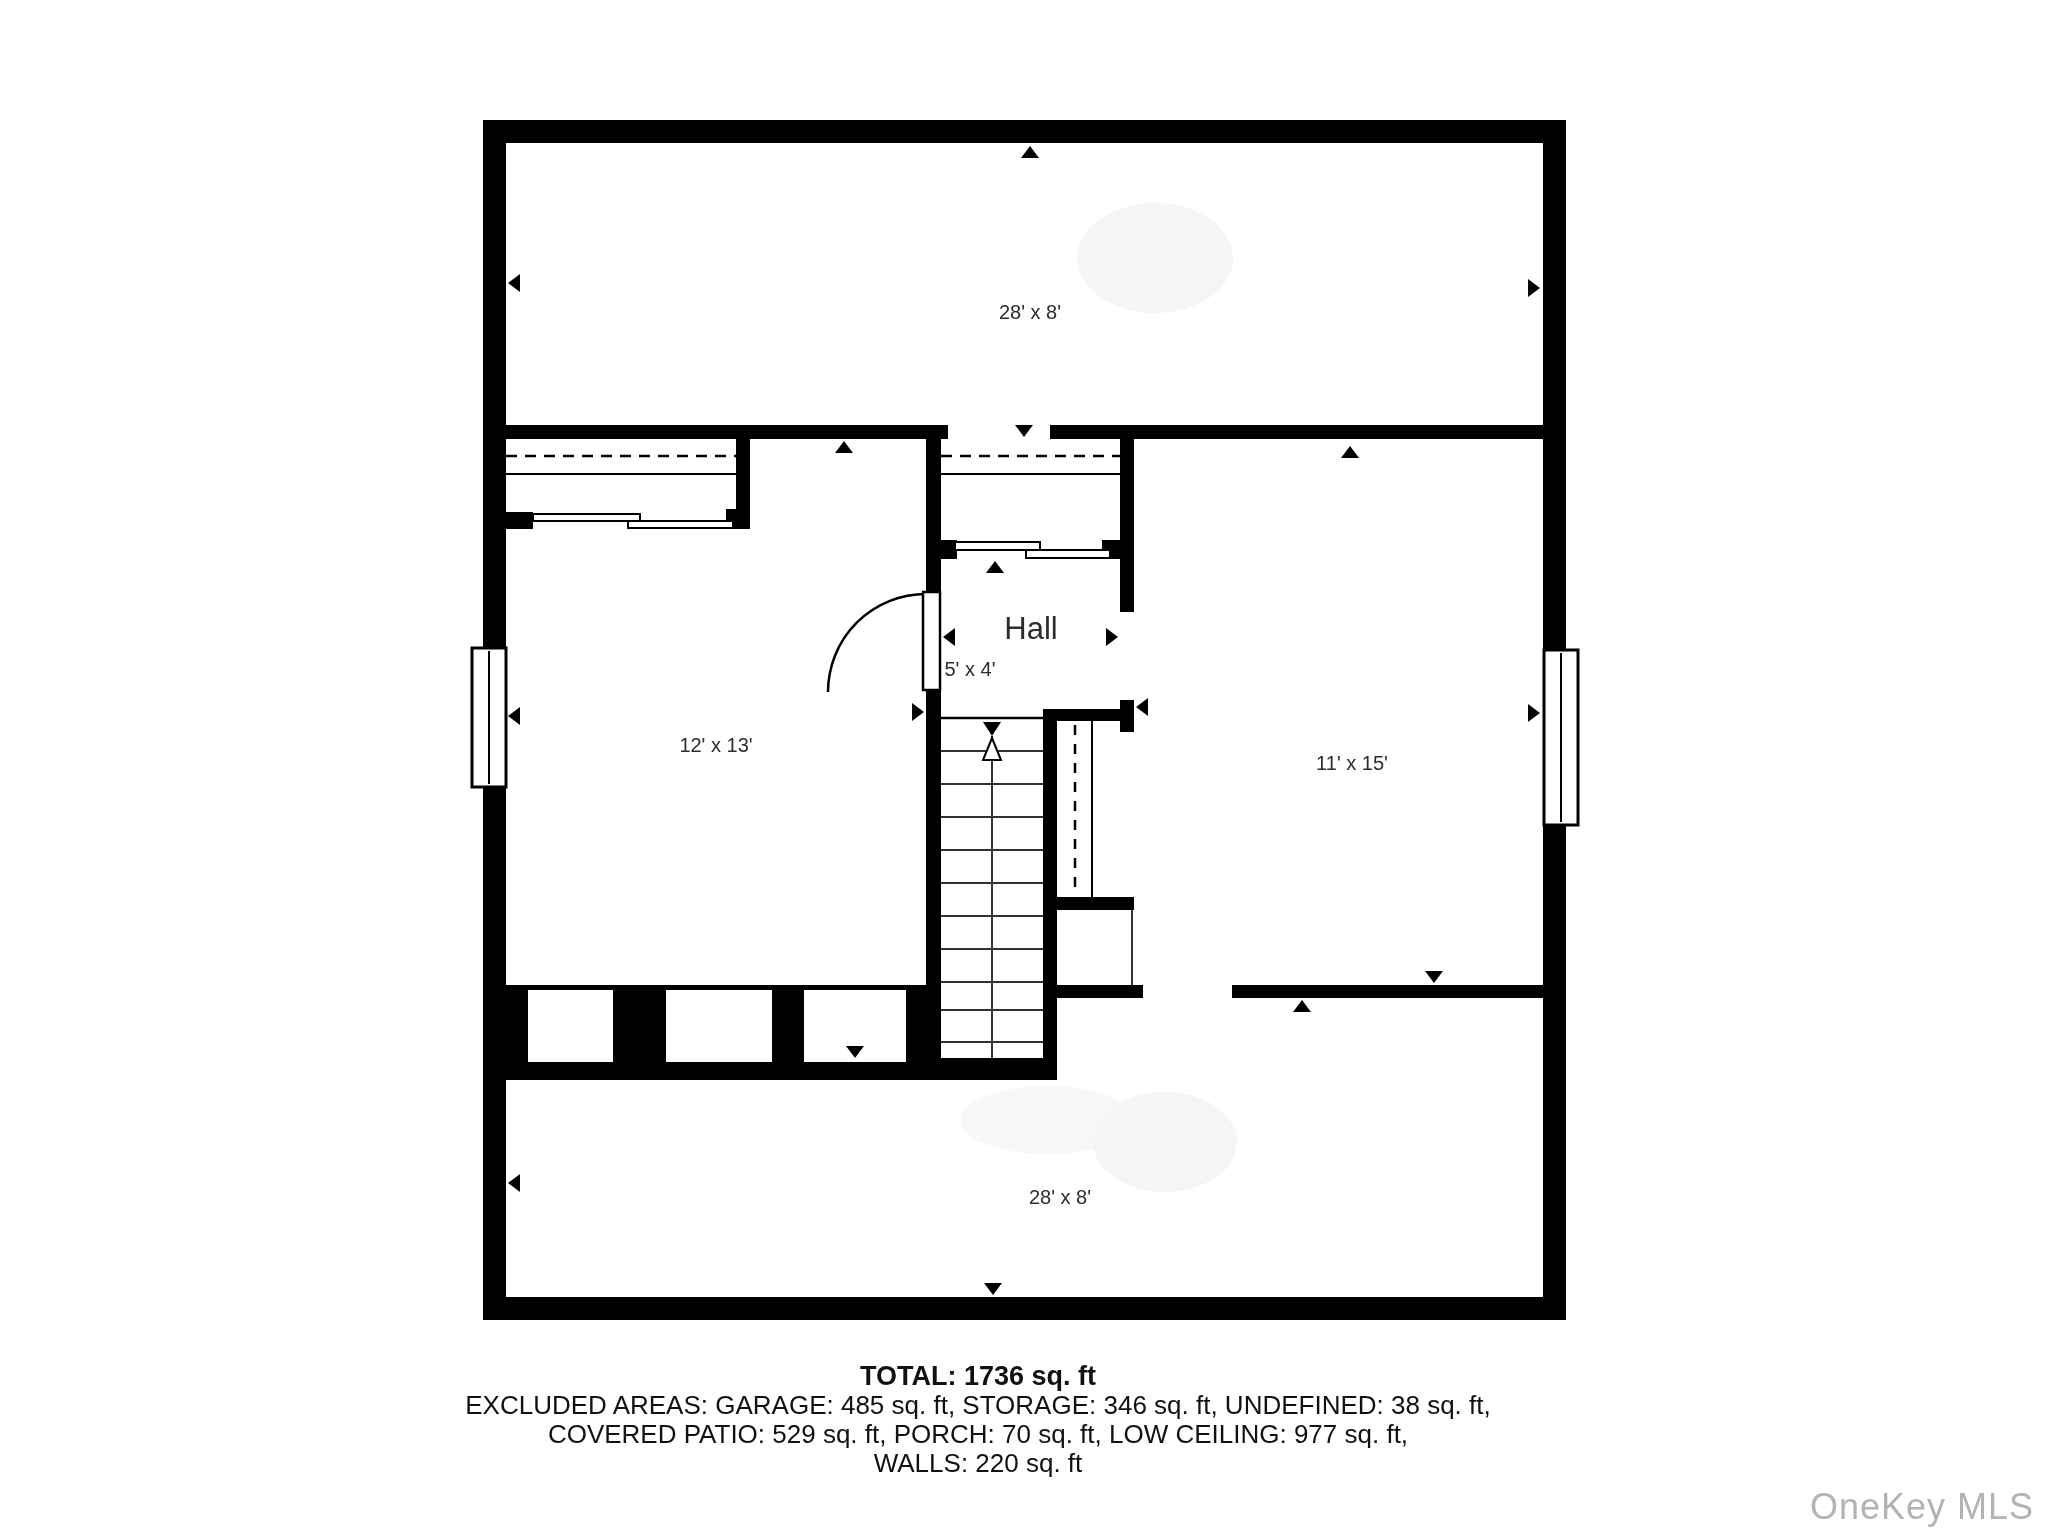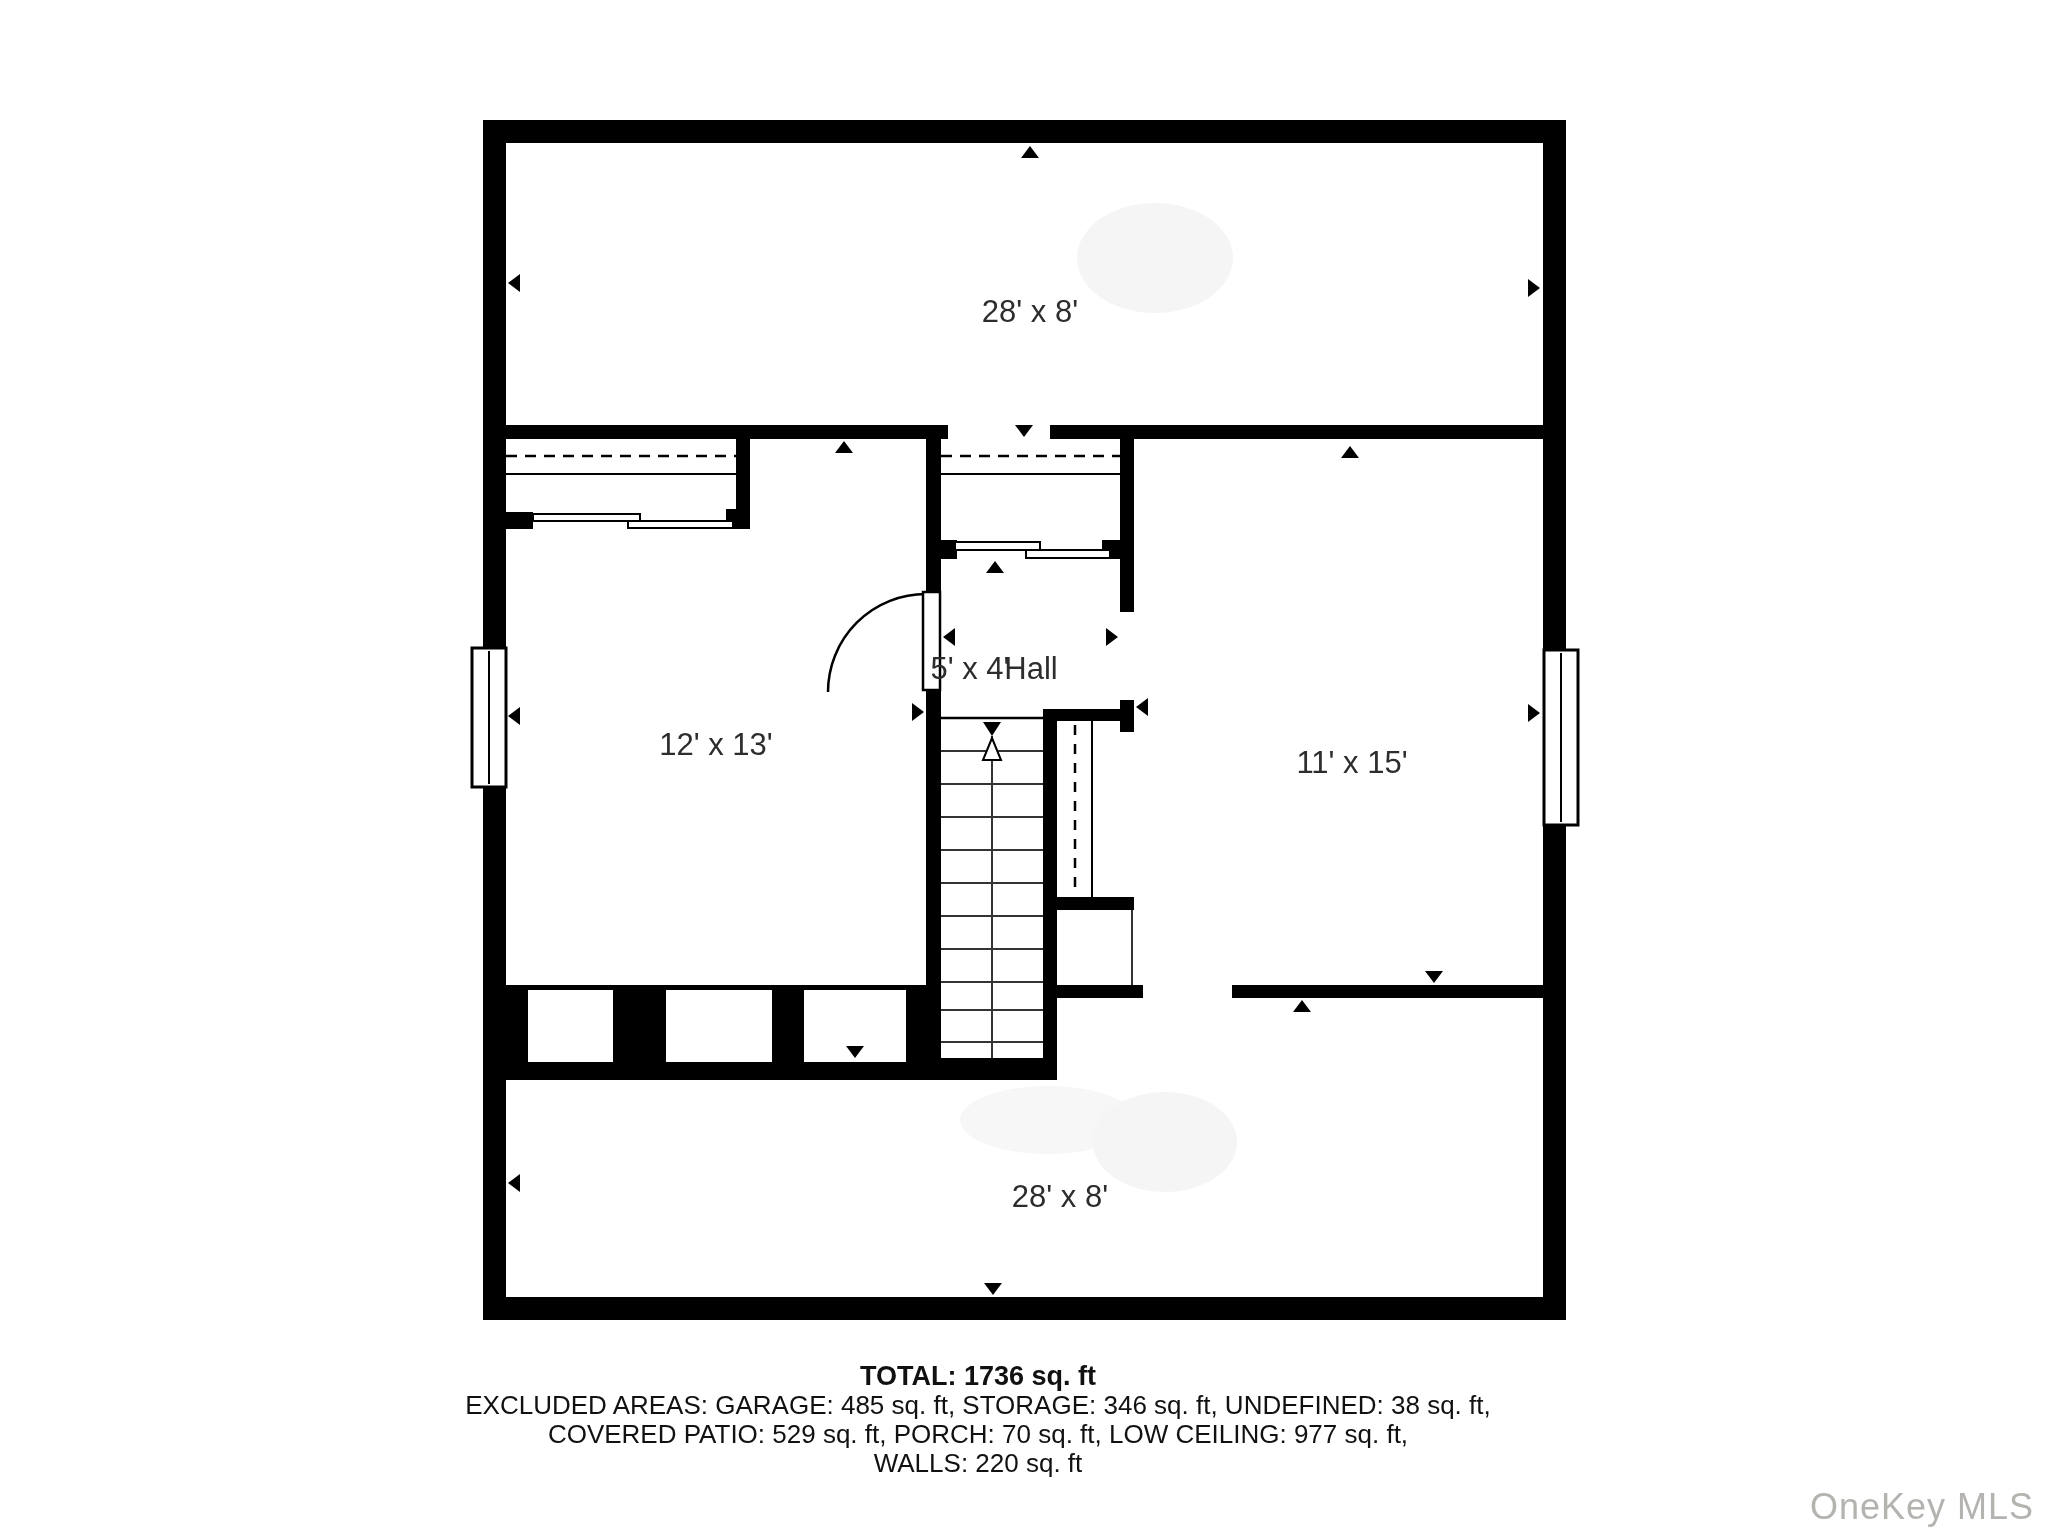--- a/index.html
+++ b/index.html
@@ -3,22 +3,22 @@
 <meta charset="utf-8">
 <style>
   html,body{margin:0;padding:0;background:#fff;}
   #app{
     position:relative;width:2048px;height:1535px;background:#fff;overflow:hidden;
     font-family:"Liberation Sans","DejaVu Sans",sans-serif;color:#222;
   }
   #plan-svg{position:absolute;left:0;top:0;}
   .lbl{position:absolute;transform:translate(-50%,-50%);white-space:nowrap;color:#2d2d2d;}
   .title{font-size:46px;color:#141414;letter-spacing:0.5px;}
-  .dims{font-size:31px;}
-  .hallname{font-size:31px;margin-top:40px;}
+  .dims{font-size:20px;}
+  .hallname{font-size:31px;}
   .footer{
     position:absolute;left:0;top:1362px;width:1956px;text-align:center;
     font-size:26px;color:#111;line-height:29px;
   }
   .footer .total{font-weight:bold;font-size:27px;}
   .watermark{
     position:absolute;right:14px;top:1486px;font-size:36px;color:#b5b3b0;letter-spacing:1px;margin-left:6px;
   }
 </style>
 </head>

